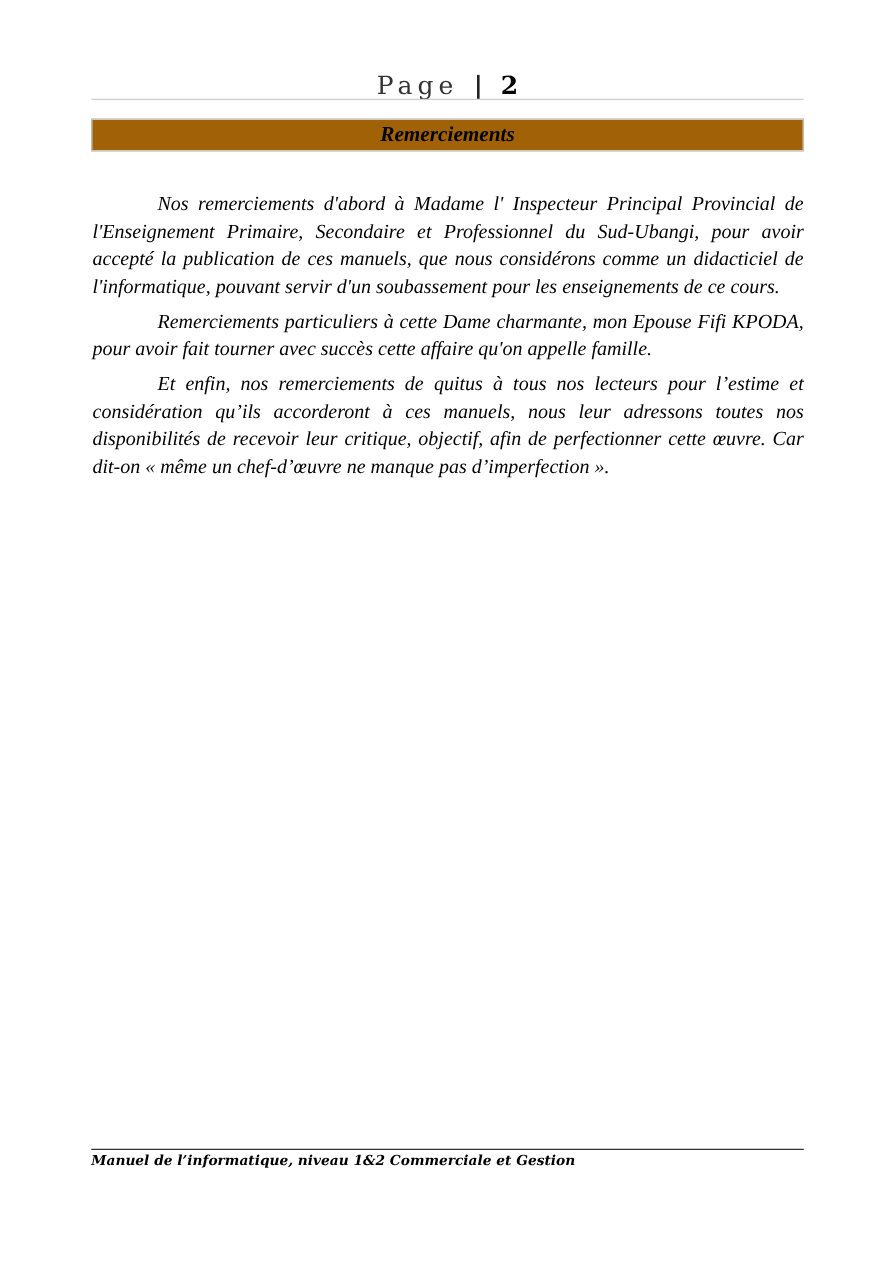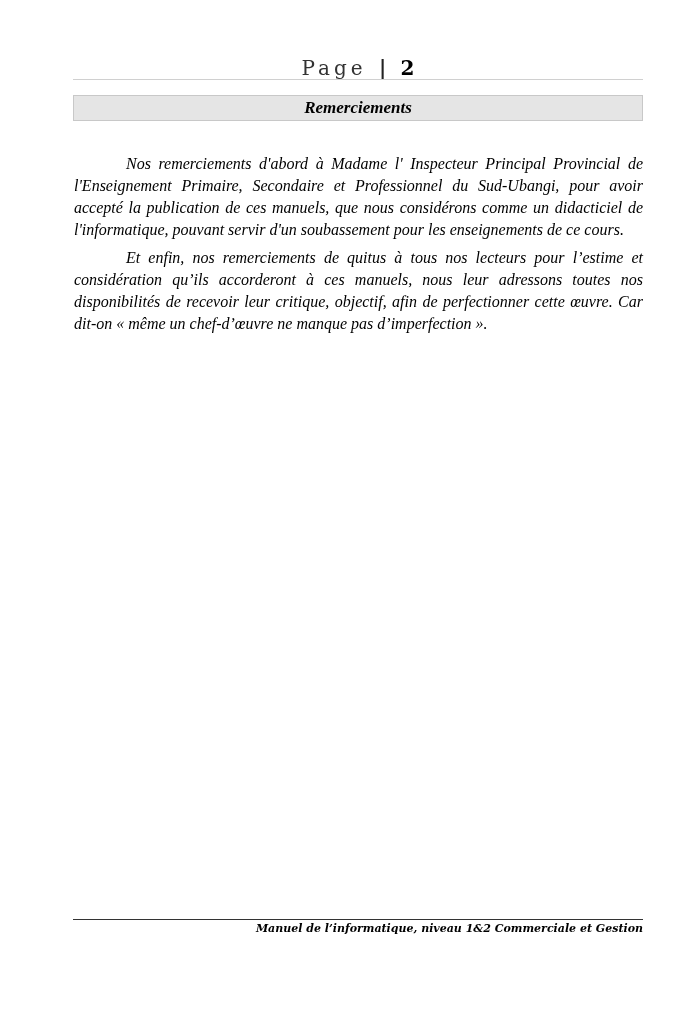--- a/index.html
+++ b/index.html
@@ -10,52 +10,53 @@
     font-family: "DejaVu Serif", serif; font-size: 20px; color: #333;
     letter-spacing: 4px;
   }
   .page-header .sep { font-weight: bold; letter-spacing: 0; margin-left: 2px; color:#222; }
   .page-header .num { font-weight: bold; letter-spacing: 0; color: #000; margin-left: 4px; }
   .header-rule {
     position: absolute; left: 73px; top: 79px; width: 570px; height: 1px; background: #d0d0d0;
   }
   .title-band {
     position: absolute; left: 73px; top: 95px; width: 570px; height: 26px;
-    background: #e5e5e5; border: 1px solid #c8c8c8; box-sizing: border-box;
+    background: #a16207; border: 1px solid #c8c8c8; box-sizing: border-box;
     text-align: center;
     font-family: "Liberation Serif", serif; font-style: italic; font-weight: bold;
     font-size: 17px; line-height: 24px; color: #000;
   }
   .body-text {
     position: absolute; left: 74px; top: 149px; width: 569px;
     font-family: "Liberation Serif", serif; font-style: italic;
     font-size: 16px; line-height: 22px; color: #000;
     text-align: justify;
   }
   .body-text p { margin: 4px 0 6px 0; text-indent: 52px; }
   .footer-rule {
     position: absolute; left: 73px; top: 919px; width: 570px; height: 1px; background: #333;
   }
   .footer-text {
-    position: absolute; left: 73px; top: 922px; width: 570px; text-align: right;
+    position: absolute; left: 73px; top: 922px; width: 570px; text-align: left;
     font-family: "DejaVu Serif", serif; font-style: italic; font-weight: bold;
     font-size: 11px; color: #000;
   }
 </style>
 </head>
 <body>
 
 <div class="page-header">
   <span>Page</span>
   <span class="sep">|</span>
   <span class="num">2</span>
 </div>
 <div class="header-rule"></div>
 
 <div class="title-band">Remerciements</div>
 
 <div class="body-text">
   <p>Nos remerciements d'abord à Madame l' Inspecteur Principal Provincial de l'Enseignement Primaire, Secondaire et Professionnel du Sud-Ubangi, pour avoir accepté la publication de ces manuels, que nous considérons comme un didacticiel de l'informatique, pouvant servir d'un soubassement pour les enseignements de ce cours.</p>
+  <p>Remerciements particuliers à cette Dame charmante, mon Epouse Fifi KPODA, pour avoir fait tourner avec succès cette affaire qu'on appelle famille.</p>
   <p>Et enfin, nos remerciements de quitus à tous nos lecteurs pour l’estime et considération qu’ils accorderont à ces manuels, nous leur adressons toutes nos disponibilités de recevoir leur critique, objectif, afin de perfectionner cette œuvre. Car dit-on « même un chef-d’œuvre ne manque pas d’imperfection ».</p>
 </div>
 
 <div class="footer-rule"></div>
 <div class="footer-text">Manuel  de l’informatique, niveau 1&amp;2 Commerciale et Gestion</div>
 
 </body></html>

